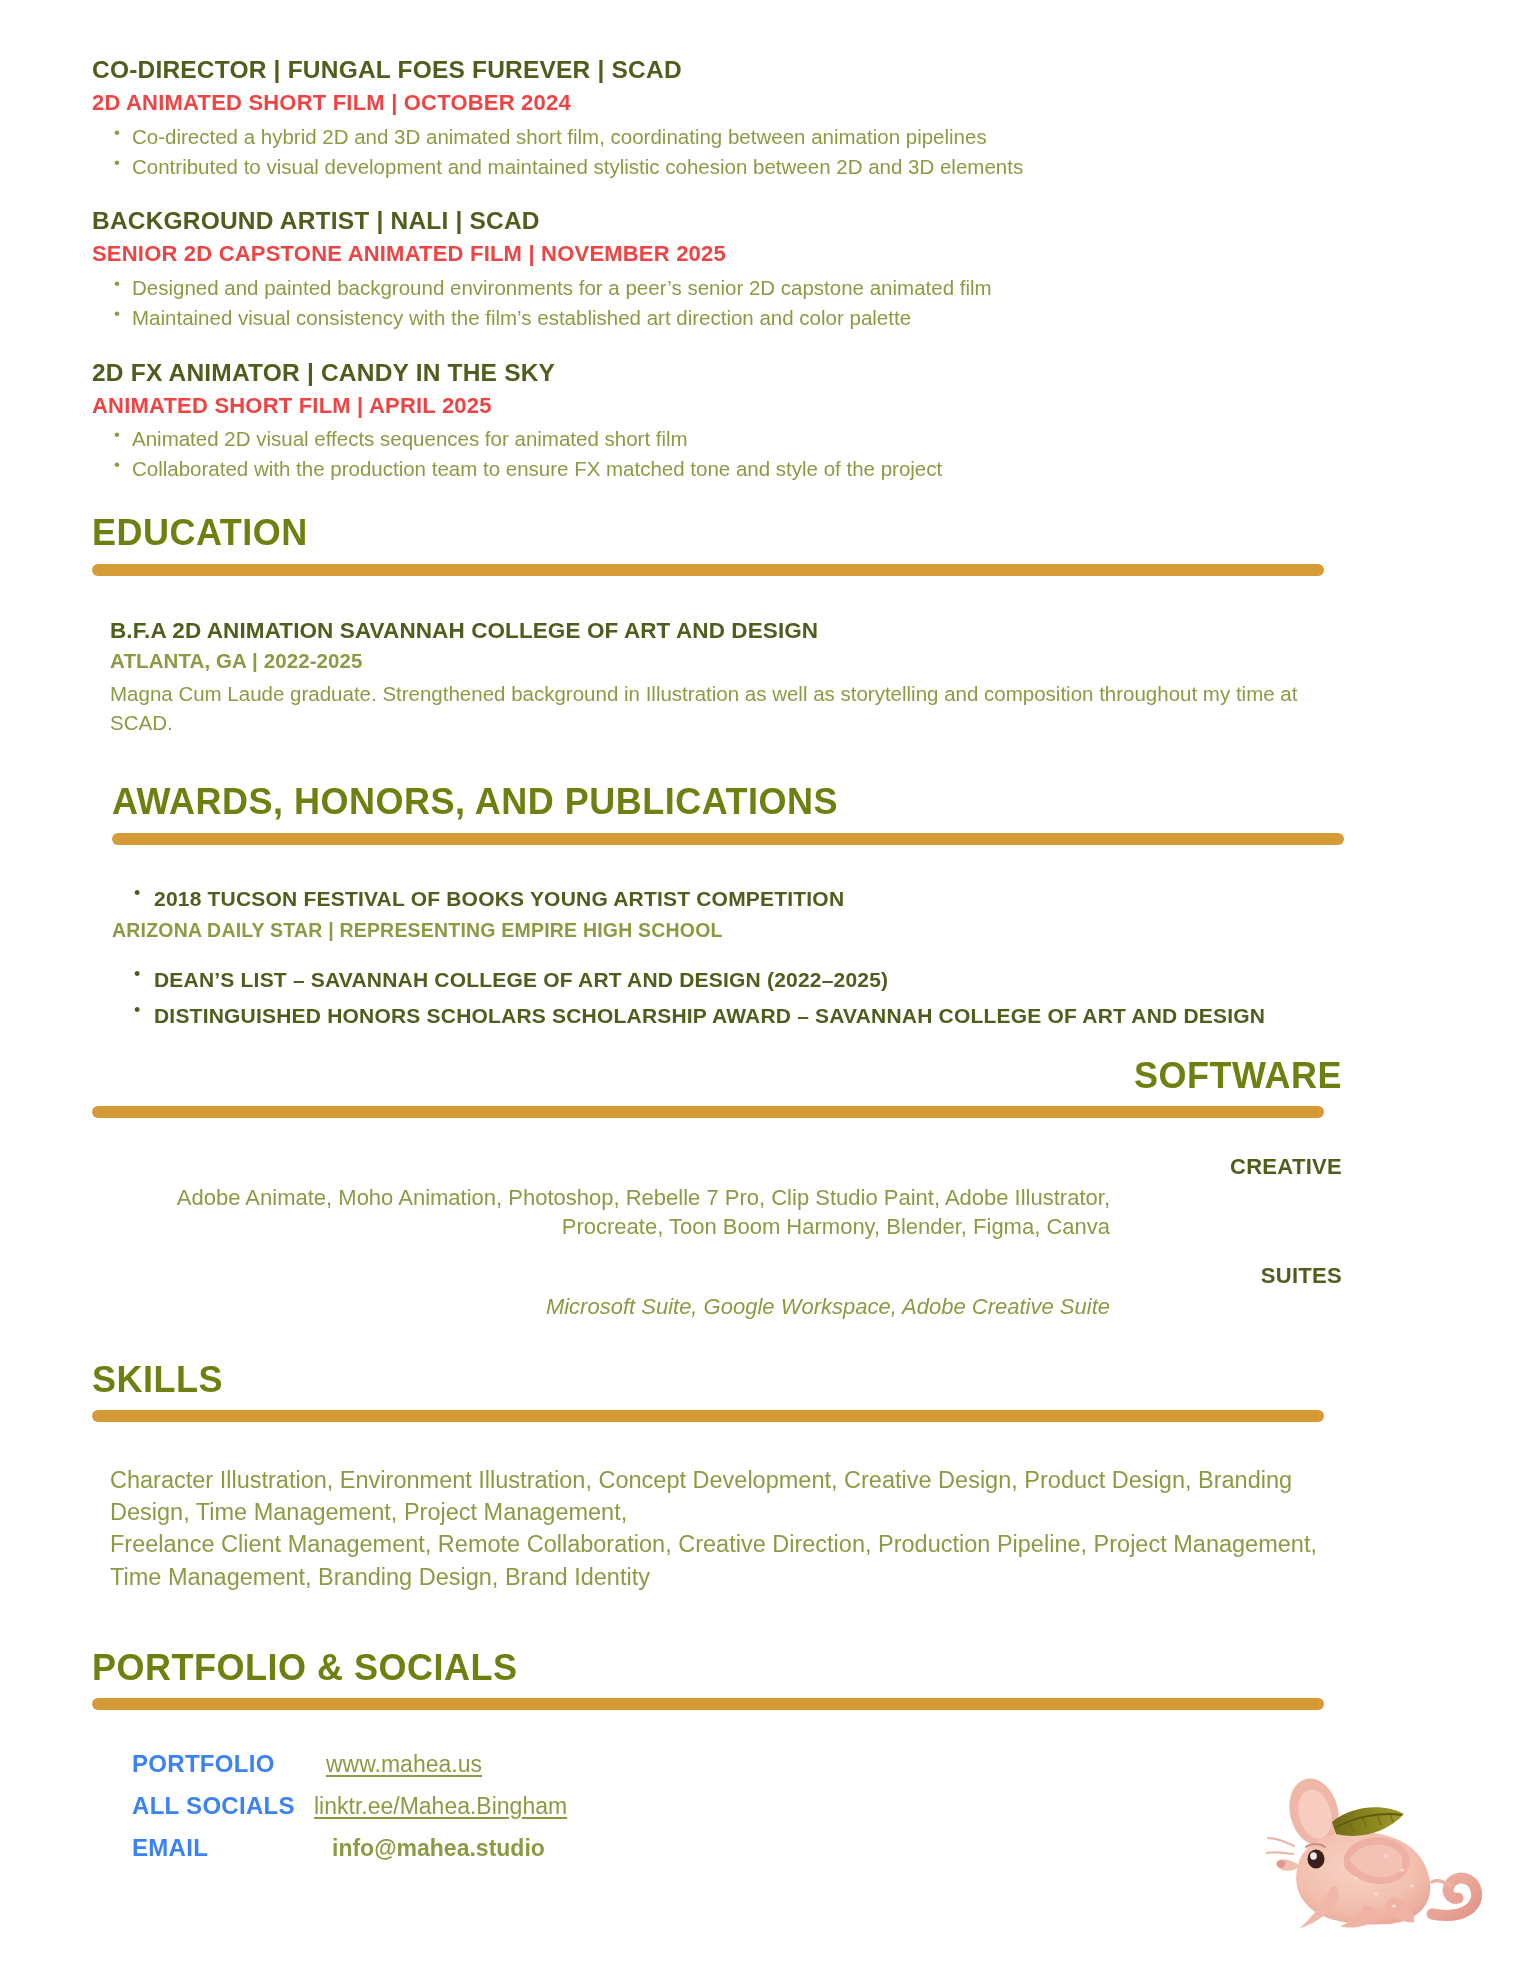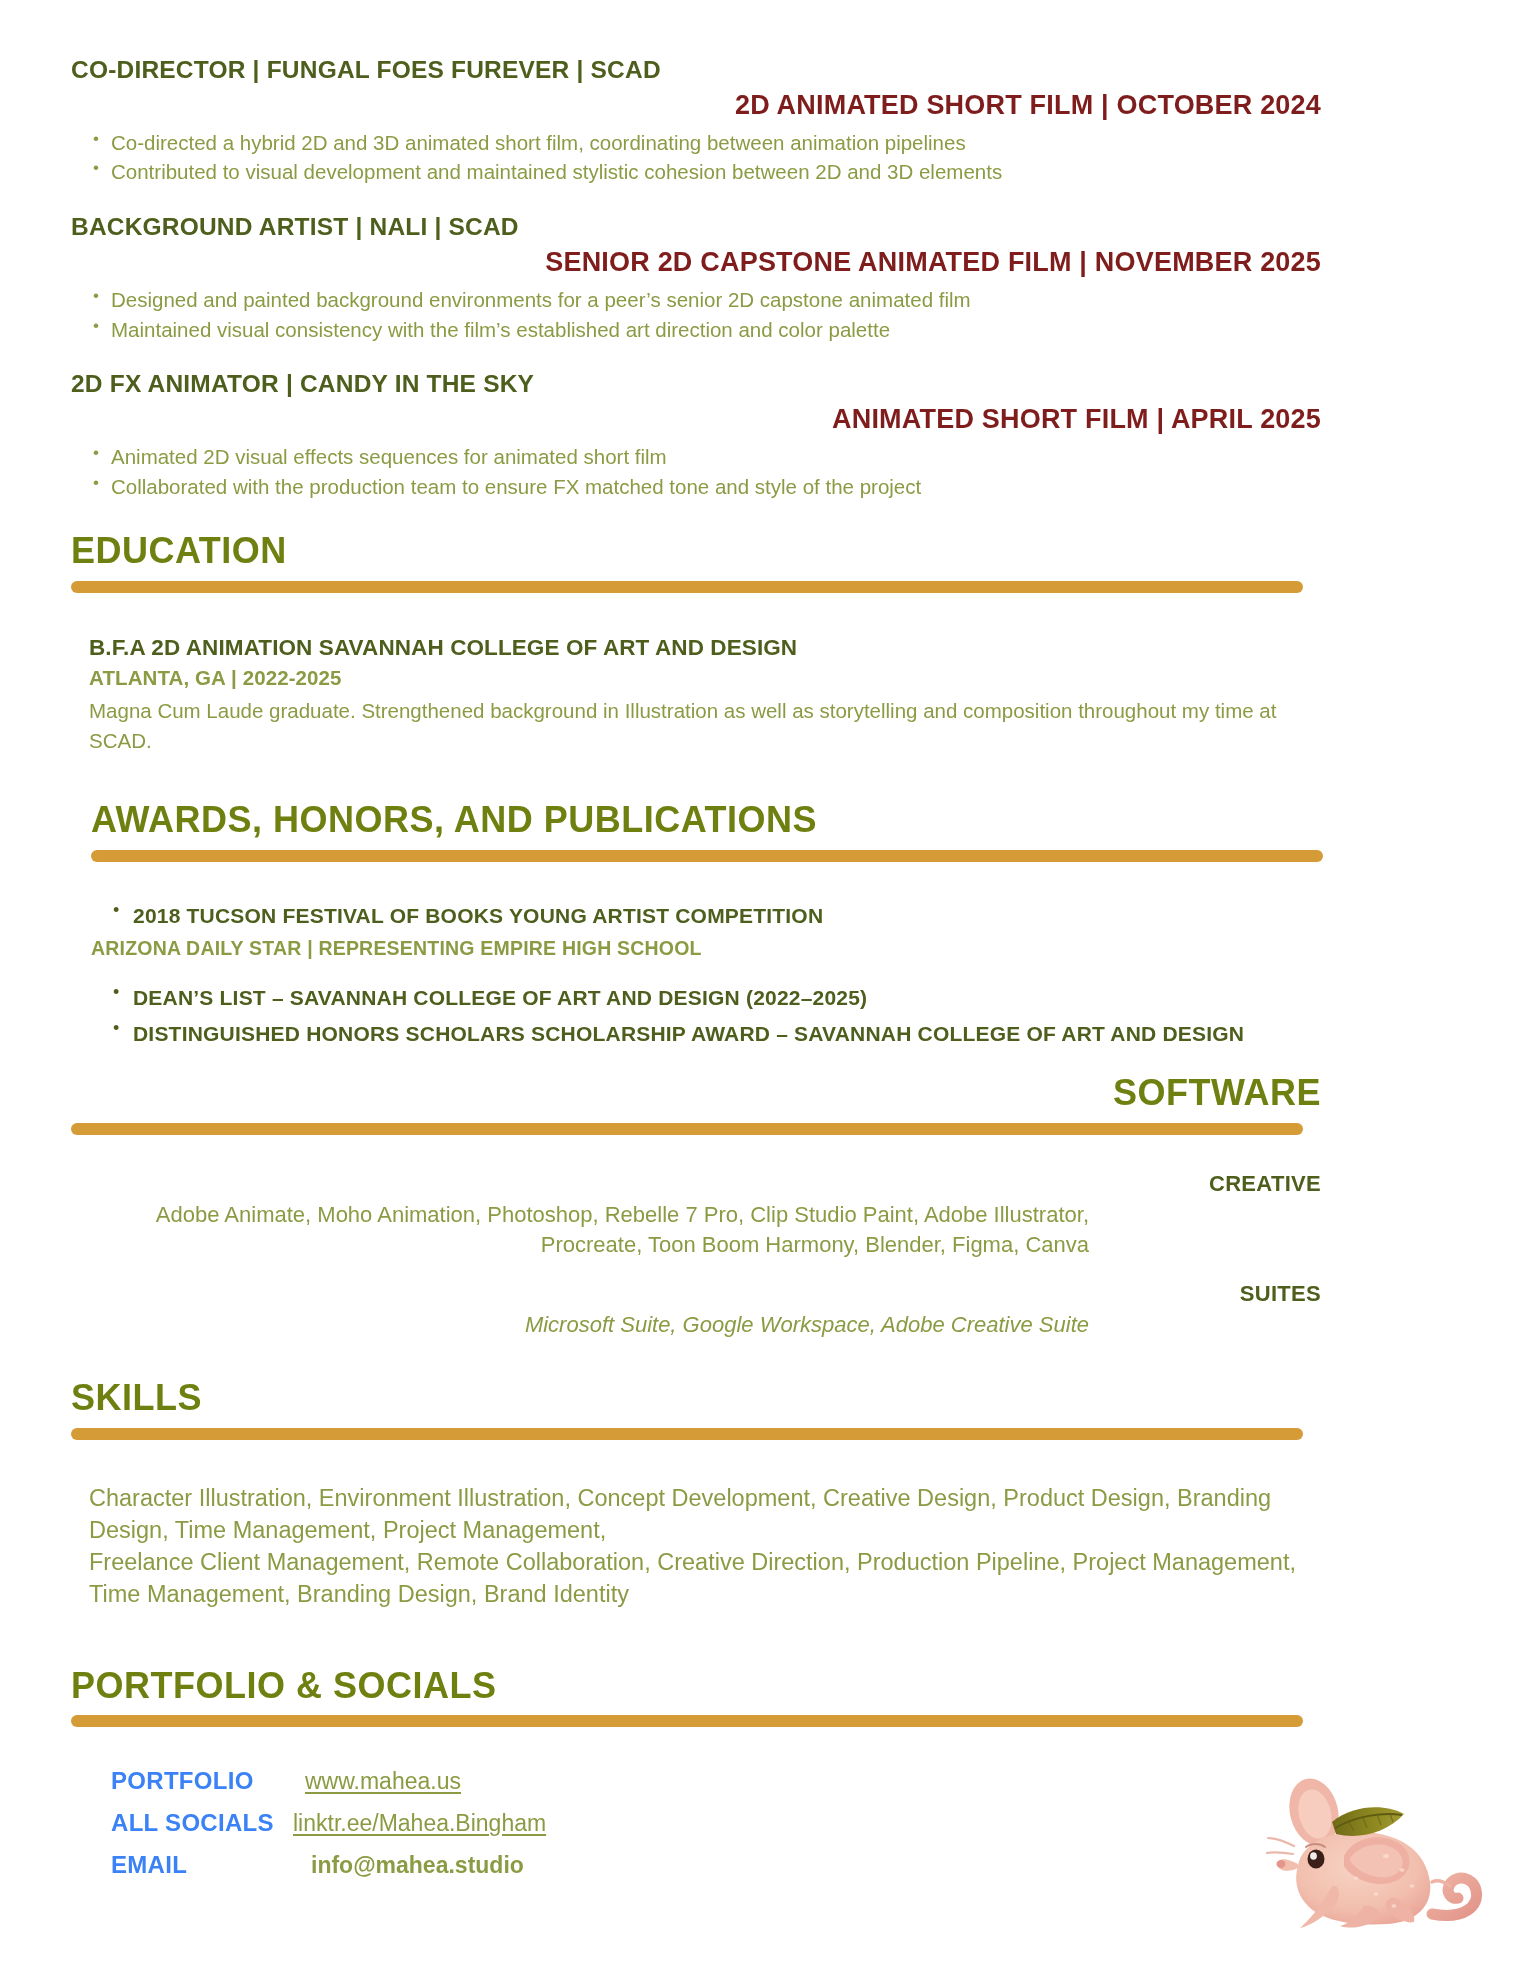--- a/index.html
+++ b/index.html
@@ -12,44 +12,43 @@
     width: 1530px;
     height: 1980px;
     background: #ffffff;
     font-family: "Liberation Sans", sans-serif;
     overflow: hidden;
     box-sizing: border-box;
     padding: 0;
   }
   .content {
     position: absolute;
-    left: 71px;
+    left: 92px;
     top: 56px;
     width: 1250px;
   }
 
   
   .exp-block { margin-bottom: 26px; }
   .exp-title {
     font-size: 24.5px;
     font-weight: 700;
     color: #4e5e1c;
     letter-spacing: 0.2px;
     line-height: 1.18;
     margin: 0 0 5px 0;
     font-stretch: condensed;
   }
   .exp-sub {
-    font-size: 27px;
-    font-weight: 700;
-    color: #7f1d1d;
+    font-size: 22px;
+    font-weight: 700;
+    color: #ef4444;
     letter-spacing: 0.2px;
     line-height: 1.18;
     margin: 0 0 6px 0;
-    text-align: right;
   }
   ul.exp-list {
     list-style: none;
     margin: 0;
     padding: 0;
   }
   ul.exp-list li {
     position: relative;
     font-size: 20.5px;
     color: #8a9b43;

